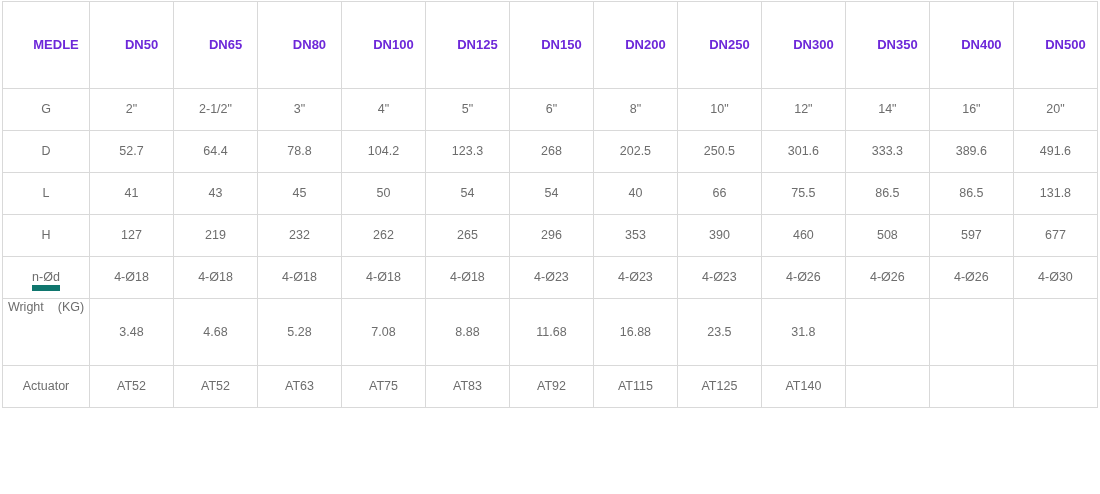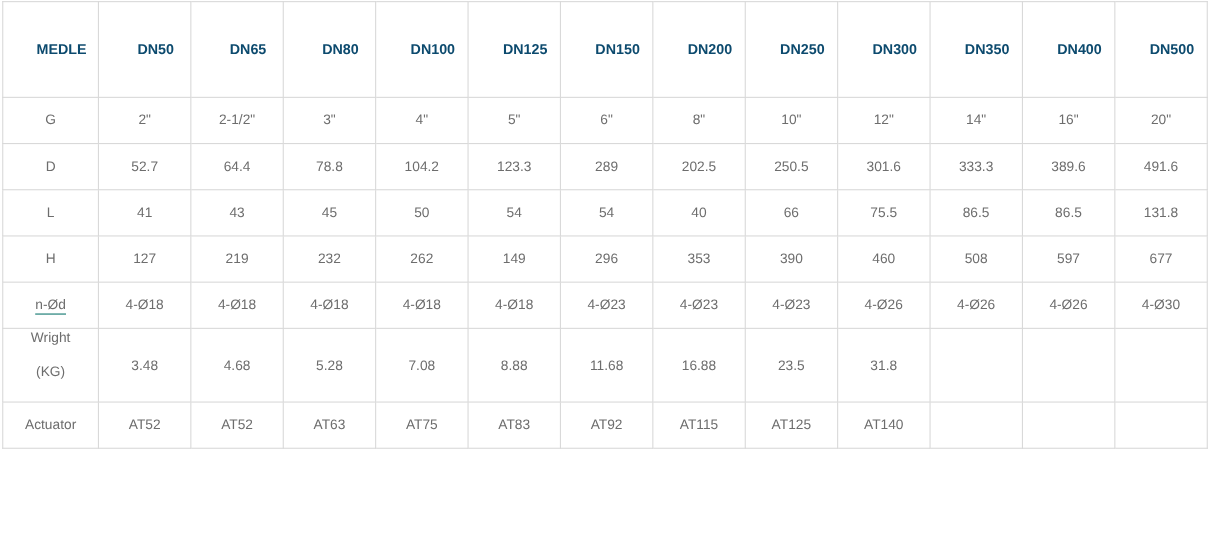--- a/index.html
+++ b/index.html
@@ -28,43 +28,44 @@
     font-weight: normal;
     font-size: 12.5px;
     color: #6d6d6d;
     padding: 0 2px;
     line-height: 1.35;
   }
   .spec-table thead th {
     height: 86px;
     font-weight: bold;
     font-size: 13px;
-    color: #0c4a6e;
+    color: #6d28d9;
     padding-left: 22px;
   }
   .spec-table tbody td {
     height: 41px;
   }
   .spec-table tbody tr.tall td {
     height: 66px;
   }
   .rowhead {
     font-weight: bold;
     font-size: 13px;
     color: #5c5c5c;
   }
   .rowhead.underline span.u {
-    border-bottom: 1px solid #0f766e;
+    border-bottom: 6px solid #0f766e;
     padding-bottom: 1px;
   }
   col.first-col { width: 86px; }
   col.data-col { width: 83px; }
   .two-line {
     display: flex;
-    flex-direction: column;
+    flex-direction: row;
+    justify-content: center;
     gap: 14px;
     height: 100%;
   }
 </style>
 </head>
 <body>
 
 <table class="spec-table">
   <colgroup>
     <col class="first-col">
@@ -116,21 +117,21 @@
       <td>20"</td>
     </tr>
 
     <tr>
       <td class="rowhead">D</td>
       <td>52.7</td>
       <td>64.4</td>
       <td>78.8</td>
       <td>104.2</td>
       <td>123.3</td>
-      <td>289</td>
+      <td>268</td>
       <td>202.5</td>
       <td>250.5</td>
       <td>301.6</td>
       <td>333.3</td>
       <td>389.6</td>
       <td>491.6</td>
     </tr>
 
 
 
@@ -149,21 +150,21 @@
       <td>86.5</td>
       <td>131.8</td>
     </tr>
 
     <tr>
       <td class="rowhead">H</td>
       <td>127</td>
       <td>219</td>
       <td>232</td>
       <td>262</td>
-      <td>149</td>
+      <td>265</td>
       <td>296</td>
       <td>353</td>
       <td>390</td>
       <td>460</td>
       <td>508</td>
       <td>597</td>
       <td>677</td>
     </tr>
 
     <tr>

